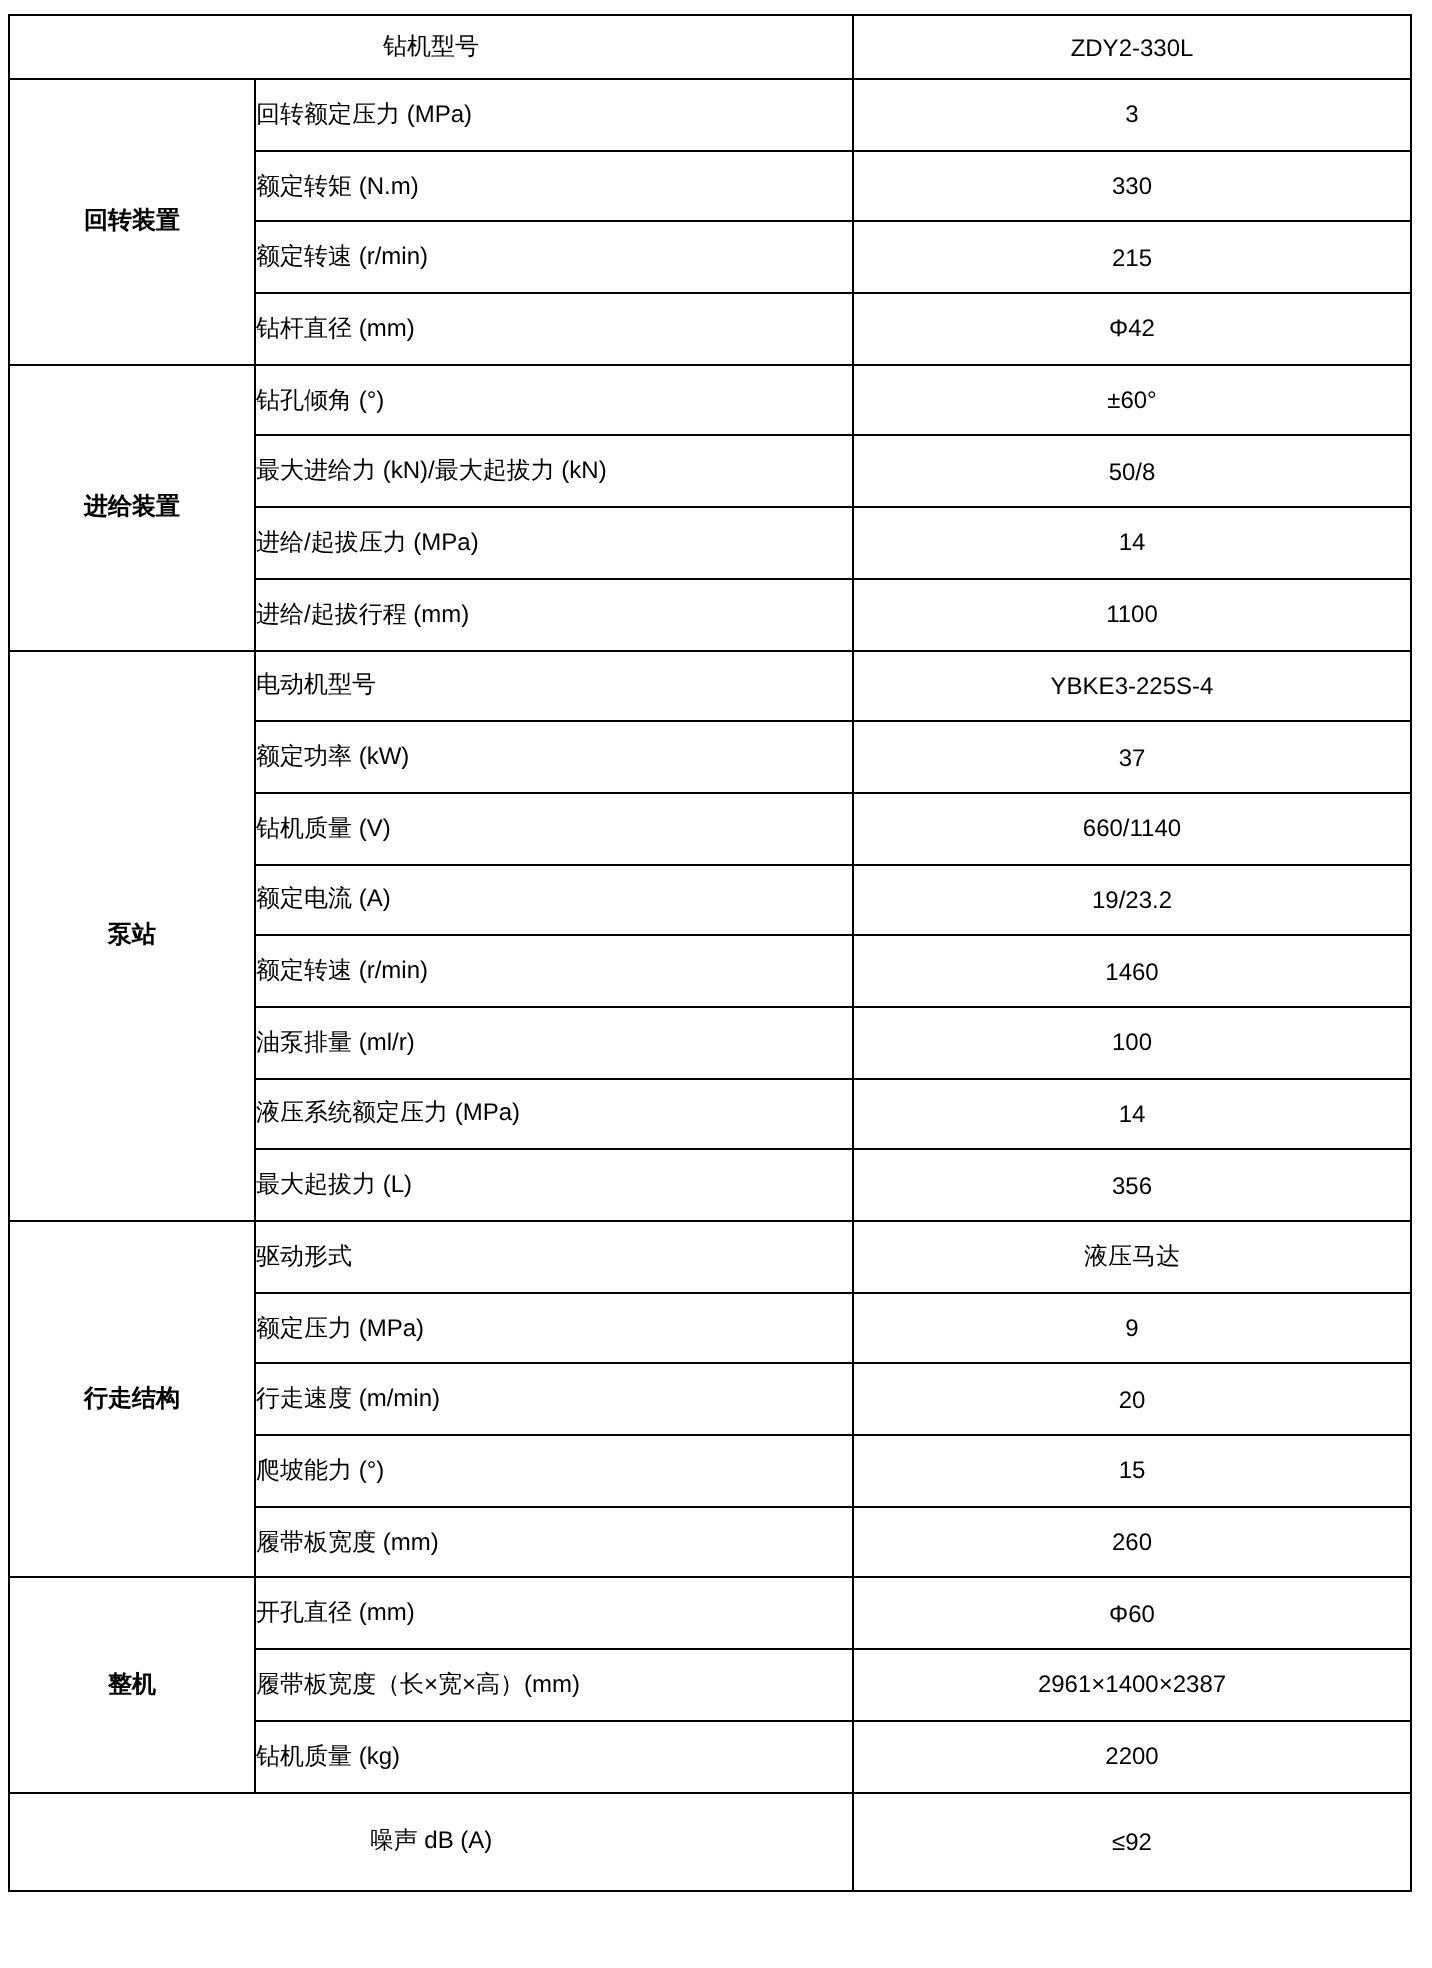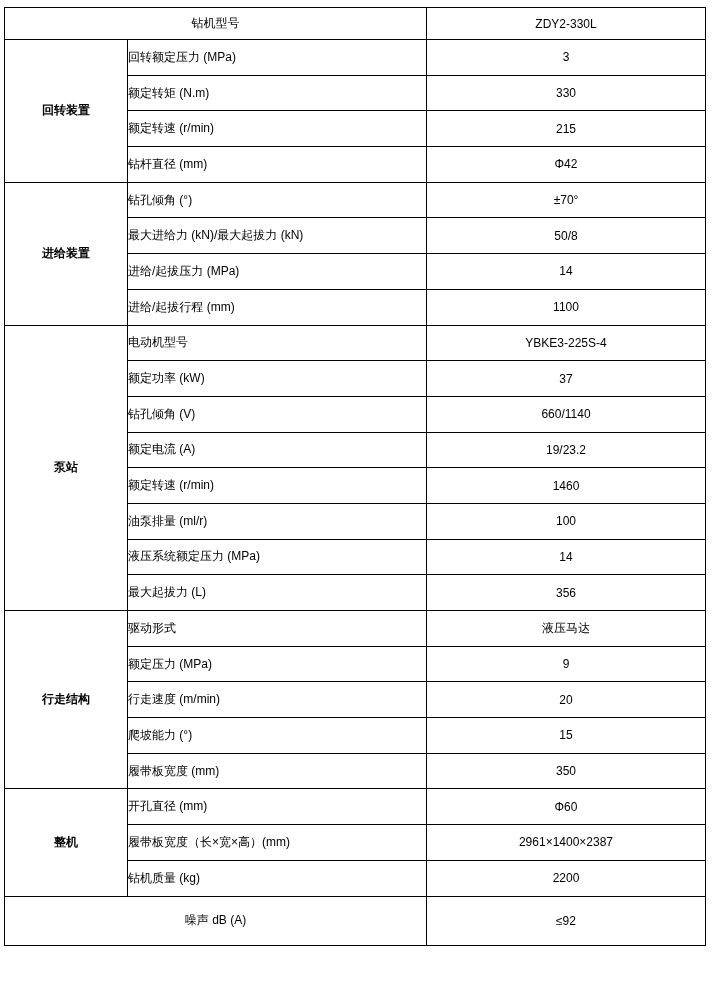--- a/index.html
+++ b/index.html
@@ -64,21 +64,21 @@
       <td class="v">215</td>
     </tr>
     <tr class="dr">
       <td class="p">钻杆直径 (mm)</td>
       <td class="v">Φ42</td>
     </tr>
 
     <tr class="dr">
       <td class="g" rowspan="4">进给装置</td>
       <td class="p">钻孔倾角 (°)</td>
-      <td class="v">±70°</td>
+      <td class="v">±60°</td>
     </tr>
     <tr class="dr">
       <td class="p">最大进给力 (kN)/最大起拔力 (kN)</td>
       <td class="v">50/8</td>
     </tr>
     <tr class="dr">
       <td class="p">进给/起拔压力 (MPa)</td>
       <td class="v">14</td>
     </tr>
     <tr class="dr">
@@ -89,21 +89,21 @@
     <tr class="dr">
       <td class="g" rowspan="8">泵站</td>
       <td class="p">电动机型号</td>
       <td class="v">YBKE3-225S-4</td>
     </tr>
     <tr class="dr">
       <td class="p">额定功率 (kW)</td>
       <td class="v">37</td>
     </tr>
     <tr class="dr">
-      <td class="p">钻孔倾角 (V)</td>
+      <td class="p">钻机质量 (V)</td>
       <td class="v">660/1140</td>
     </tr>
     <tr class="dr">
       <td class="p">额定电流 (A)</td>
       <td class="v">19/23.2</td>
     </tr>
     <tr class="dr">
       <td class="p">额定转速 (r/min)</td>
       <td class="v">1460</td>
     </tr>
@@ -132,21 +132,21 @@
     <tr class="dr">
       <td class="p">行走速度 (m/min)</td>
       <td class="v">20</td>
     </tr>
     <tr class="dr">
       <td class="p">爬坡能力 (°)</td>
       <td class="v">15</td>
     </tr>
     <tr class="dr">
       <td class="p">履带板宽度 (mm)</td>
-      <td class="v">350</td>
+      <td class="v">260</td>
     </tr>
 
     <tr class="dr">
       <td class="g" rowspan="3">整机</td>
       <td class="p">开孔直径 (mm)</td>
       <td class="v">Φ60</td>
     </tr>
     <tr class="dr">
       <td class="p">履带板宽度（长×宽×高）(mm)</td>
       <td class="v">2961×1400×2387</td>

